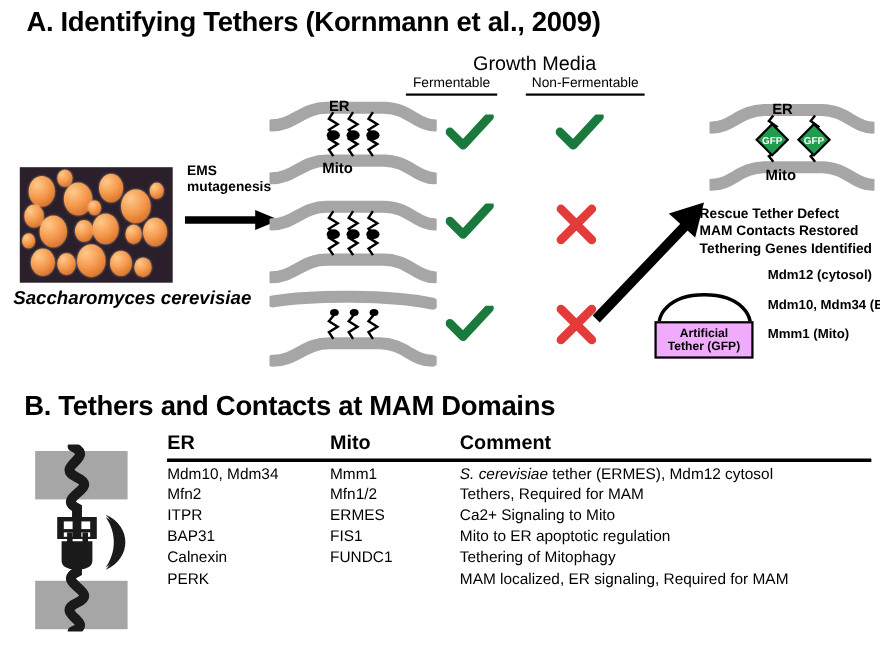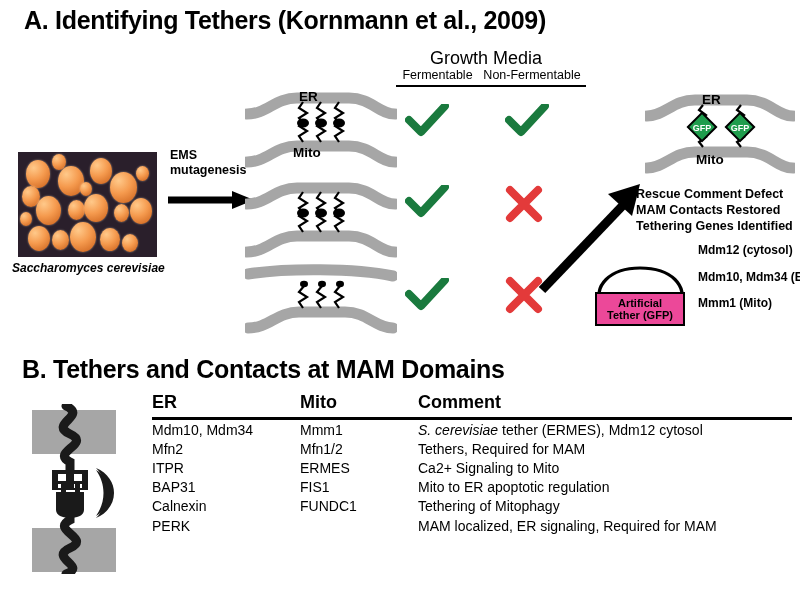--- a/index.html
+++ b/index.html
@@ -29,59 +29,59 @@
     position:absolute;left:430px;top:48px;
     font-size:18px;white-space:nowrap;
   }
   .media-col{
     position:absolute;top:68px;
     font-size:12.5px;white-space:nowrap;
     padding-bottom:3px;
     border-bottom:2.5px solid #000;
     text-align:center;
   }
-  #media-fermentable{left:396px;width:83px;}
+  #media-fermentable{left:369px;width:83px;}
   #media-nonfermentable{left:478px;width:108px;}
 
   
   #yeast-photo{
     position:absolute;left:18px;top:152px;
     width:139px;height:105px;
     background:#2a1f2b;
     overflow:hidden;
   }
   #yeast-photo .cell{
     position:absolute;border-radius:50%;
     background:radial-gradient(circle at 32% 28%, #ffc98a 0%, #f59a4e 45%, #d9742c 80%, #b8591d 100%);
     box-shadow:0 0 2px rgba(255,230,200,.6);
   }
   #yeast-caption{
     position:absolute;left:12px;top:261px;
-    font-size:12px;font-weight:bold;font-style:italic;
+    font-size:17px;font-weight:bold;font-style:italic;
     white-space:nowrap;
   }
 
   
   #ems-label{
     position:absolute;left:170px;top:148px;
     font-size:12.5px;font-weight:bold;line-height:1.18;
   }
   #ems-arrow{position:absolute;left:168px;top:189px;}
 
   
   .diag{position:absolute;}
 
   
   .mark{position:absolute;}
 
   
   #artificial-tether{
     position:absolute;left:595px;top:292px;
     width:86px;height:30px;
-    background:#ec4899;
+    background:#f0abfc;
     border:2.5px solid #000;
     display:flex;align-items:center;justify-content:center;
     text-align:center;
     font-size:11px;font-weight:bold;line-height:1.1;
   }
   #tether-loop{position:absolute;left:588px;top:262px;}
 
   
   #results-block{
     position:absolute;left:636px;top:186px;
@@ -270,21 +270,21 @@
       <rect x="47" y="29" width="20" height="20" transform="rotate(45 57 39)" fill="#1f9d4d" stroke="#000" stroke-width="2"></rect>
       <rect x="85" y="29" width="20" height="20" transform="rotate(45 95 39)" fill="#1f9d4d" stroke="#000" stroke-width="2"></rect>
       <text x="57" y="43" text-anchor="middle" fill="#ffffff" font-family="Liberation Sans, sans-serif" font-size="9" font-weight="bold">GFP</text>
       <text x="95" y="43" text-anchor="middle" fill="#ffffff" font-family="Liberation Sans, sans-serif" font-size="9" font-weight="bold">GFP</text>
     </g>
   </svg>
   <div class="organelle-label" style="left:702px;top:92px;">ER</div>
   <div class="organelle-label" style="left:696px;top:152px;">Mito</div>
 
   <div id="results-block">
-    <div>Rescue Comment Defect</div>
+    <div>Rescue Tether Defect</div>
     <div>MAM Contacts Restored</div>
     <div>Tethering Genes Identified</div>
   </div>
   <div class="ermes-item" id="ermes-0">Mdm12 (cytosol)</div>
   <div class="ermes-item" id="ermes-1">Mdm10, Mdm34 (ER)</div>
   <div class="ermes-item" id="ermes-2">Mmm1 (Mito)</div>
 
   <div class="panel-title" id="panelB-title">B. Tethers and Contacts at MAM Domains</div>
 
   <svg id="tether-icon" width="112" height="170">

